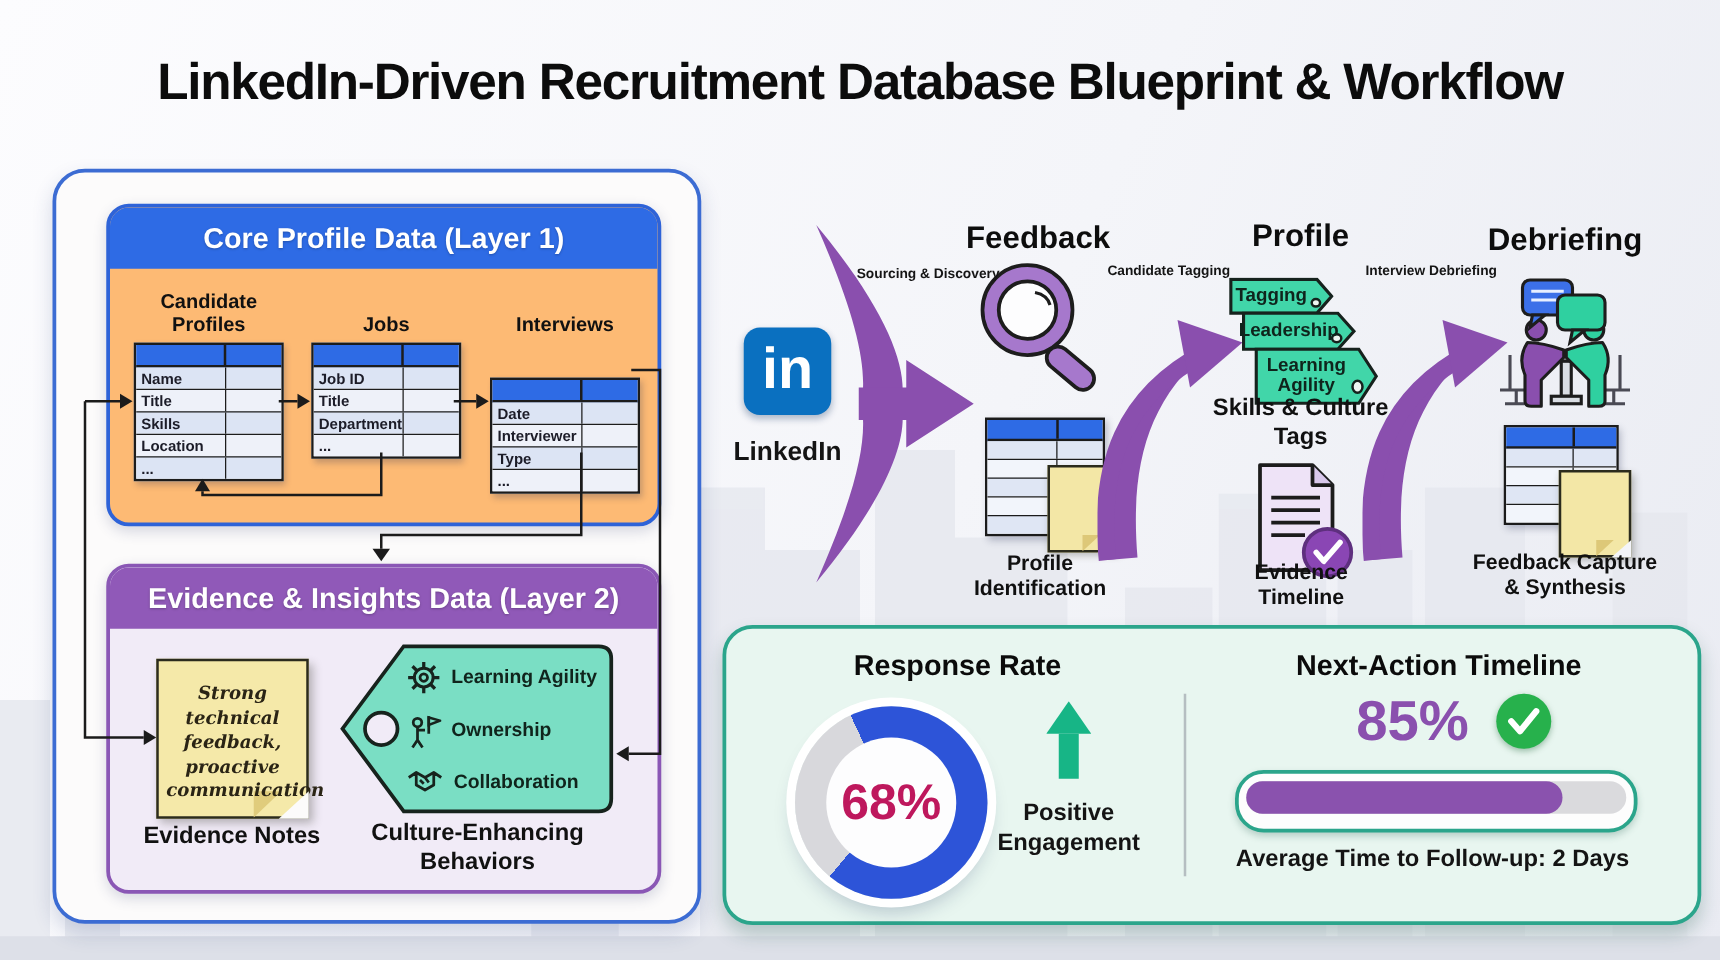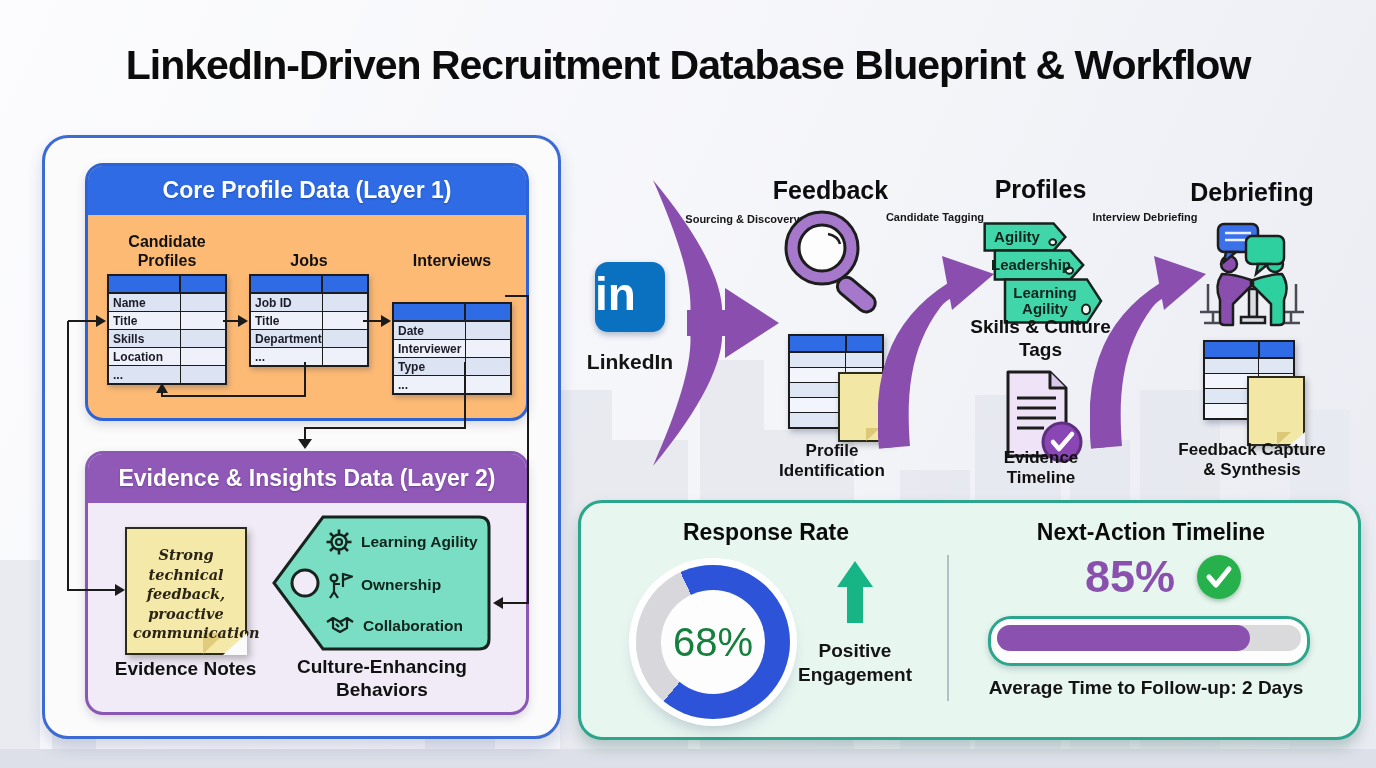--- a/index.html
+++ b/index.html
@@ -63,21 +63,21 @@
   
   #culture-tag{left:224px;top:375px;width:226px;height:140px;}
   #culture-rows{position:absolute;left:56px;top:8px;width:160px;height:124px;
     display:flex;flex-direction:column;justify-content:space-around;}
   .behavior-row{display:flex;align-items:center;gap:8px;font-size:15.5px;font-weight:600;color:#10241c;}
   
   .stage-heading{z-index:3;text-align:center;font-size:25px;font-weight:bold;color:#0d0d0d;}
   .arrow-label{z-index:3;text-align:center;font-size:11px;font-weight:bold;line-height:1.2;color:#151515;}
   .icon-label{z-index:3;text-align:center;font-size:17px;font-weight:bold;line-height:1.2;color:#101010;}
   #linkedin-logo{left:595px;top:262px;width:70px;height:70px;background:#0a70c0;border-radius:13px;
-    display:flex;align-items:center;z-index:3;box-shadow:0 3px 6px rgba(0,40,90,.3);}
+    display:flex;align-items:center;justify-content:center;z-index:3;box-shadow:0 3px 6px rgba(0,40,90,.3);}
   #linkedin-logo span{color:#fff;font-size:46px;font-weight:bold;line-height:1;margin-top:-6px;}
   #linkedin-label{left:570px;top:350px;width:120px;text-align:center;font-size:21px;font-weight:bold;z-index:3;}
   
   .mini-table{position:absolute;border:2px solid #1b1b1b;background:#fff;box-shadow:2px 3px 6px rgba(30,40,80,.3);}
   .mini-head{height:15px;background:#2e6be5;border-bottom:2px solid #1b1b1b;display:flex;}
   .mini-head i{width:60%;border-right:2px solid #1b1b1b;}
   .mrow{height:14px;display:flex;}
   .mrow:nth-child(even){background:#dfe6f4;}
   .mrow:nth-child(odd){background:#f2f5fb;}
   .mrow + .mrow{border-top:1.5px solid #1b1b1b;}
@@ -93,21 +93,21 @@
   .tag-text{position:absolute;left:4px;right:20px;top:0;bottom:0;display:flex;align-items:center;
     justify-content:center;text-align:center;font-size:15px;font-weight:bold;color:#0f241c;line-height:1.05;}
   
   #metrics-panel{left:578px;top:500px;width:777px;height:234px;z-index:2;
     background:#e8f6f0;border:3.5px solid #2ba58b;border-radius:24px;
     box-shadow:0 8px 14px rgba(30,90,75,.25);}
   .metric-title{position:absolute;text-align:center;font-size:23px;font-weight:bold;color:#0b0b0b;}
   #donut{position:absolute;left:55px;top:62px;width:154px;height:154px;border-radius:50%;
     box-shadow:0 0 0 7px #ffffff,0 10px 16px rgba(20,40,90,.25);}
   #donut-hole{position:absolute;left:25px;top:25px;width:104px;height:104px;border-radius:50%;background:#fdfdfe;
-    display:flex;align-items:center;justify-content:center;font-size:40px;font-weight:normal;color:#15803d;}
+    display:flex;align-items:center;justify-content:center;font-size:40px;font-weight:bold;color:#be185d;}
   #up-arrow{position:absolute;left:256px;top:58px;width:36px;height:64px;}
   #positive-caption{position:absolute;left:203px;top:136px;width:142px;text-align:center;
     font-size:19px;font-weight:bold;line-height:1.25;}
   #metric-divider{position:absolute;left:366px;top:52px;width:1.5px;height:146px;background:#9aa0a8;opacity:.65;}
   #na-value-row{position:absolute;left:420px;top:48px;width:300px;display:flex;align-items:center;
     justify-content:center;gap:22px;}
   #na-value{font-size:45px;font-weight:bold;color:#8a50ae;margin-left:24px;}
   #check-circle{width:44px;height:44px;border-radius:50%;background:#27b14c;
     box-shadow:0 2px 5px rgba(0,80,30,.35);display:flex;align-items:center;justify-content:center;}
   #progress-outer{position:absolute;left:407px;top:113px;width:316px;height:44px;background:#fdfdfd;
@@ -340,28 +340,28 @@
 </div>
 <div class="icon-label abs" style="left:768px;top:441px;width:128px;">Profile Identification</div>
 
 <svg class="abs" style="left:878px;top:252px;z-index:2;" width="120" height="200" viewBox="0 0 120 200">
   <path d="M 8,196 C -2,110 20,60 88,28 C 40,70 26,120 32,194 Z" fill="#8a4fae"></path>
   <path d="M 8,196 C 0,118 22,64 86,30" fill="none" stroke="#8a4fae" stroke-width="14"></path>
   <polygon points="64,4 116,22 74,58" fill="#8a4fae"></polygon>
 </svg>
 <div class="arrow-label abs" style="left:876px;top:211px;width:118px;">Candidate Tagging</div>
 
-<div class="stage-heading abs" style="left:978px;top:175px;width:125px;">Profiles</div>
+<div class="stage-heading abs" style="left:978px;top:175px;width:125px;">Profile</div>
 <div class="abs" style="left:980px;top:218px;width:132px;height:112px;z-index:2;">
   <div class="tag-item" style="left:3px;top:4px;width:84px;height:30px;">
     <svg viewBox="0 0 100 40" preserveAspectRatio="none">
       <polygon points="2,2 84,2 98,20 84,38 2,38" fill="#41d6a9" stroke="#16221d" stroke-width="2.5" vector-effect="non-scaling-stroke"></polygon>
       <circle cx="83" cy="27" r="4" fill="#eef6f2" stroke="#16221d" stroke-width="2" vector-effect="non-scaling-stroke"></circle>
     </svg>
-    <div class="tag-text">Agility</div>
+    <div class="tag-text">Tagging</div>
   </div>
   <div class="tag-item" style="left:13px;top:31px;width:92px;height:32px;">
     <svg viewBox="0 0 100 40" preserveAspectRatio="none">
       <polygon points="2,2 84,2 98,20 84,38 2,38" fill="#41d6a9" stroke="#16221d" stroke-width="2.5" vector-effect="non-scaling-stroke"></polygon>
       <circle cx="83" cy="27" r="4" fill="#eef6f2" stroke="#16221d" stroke-width="2" vector-effect="non-scaling-stroke"></circle>
     </svg>
     <div class="tag-text">Leadership</div>
   </div>
   <div class="tag-item" style="left:23px;top:59px;width:100px;height:48px;">
     <svg viewBox="0 0 100 40" preserveAspectRatio="none">

